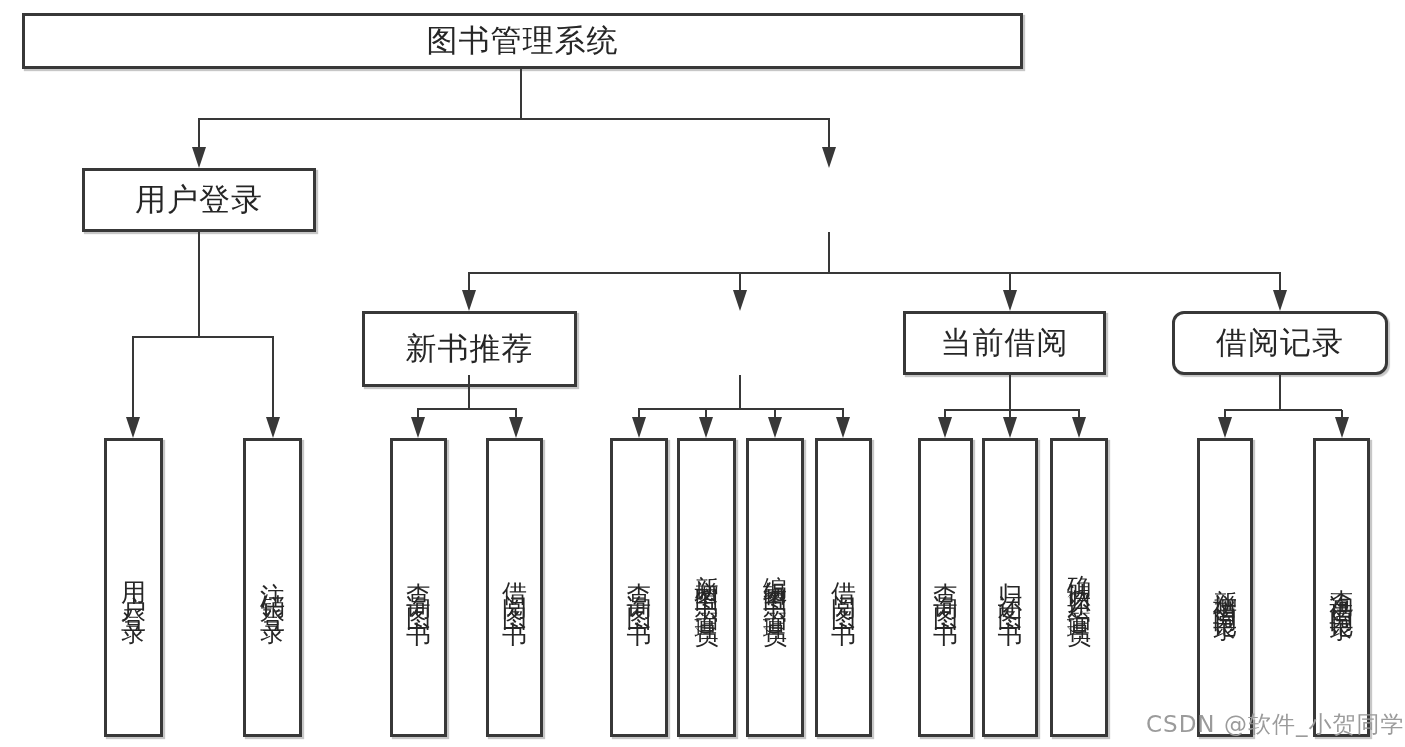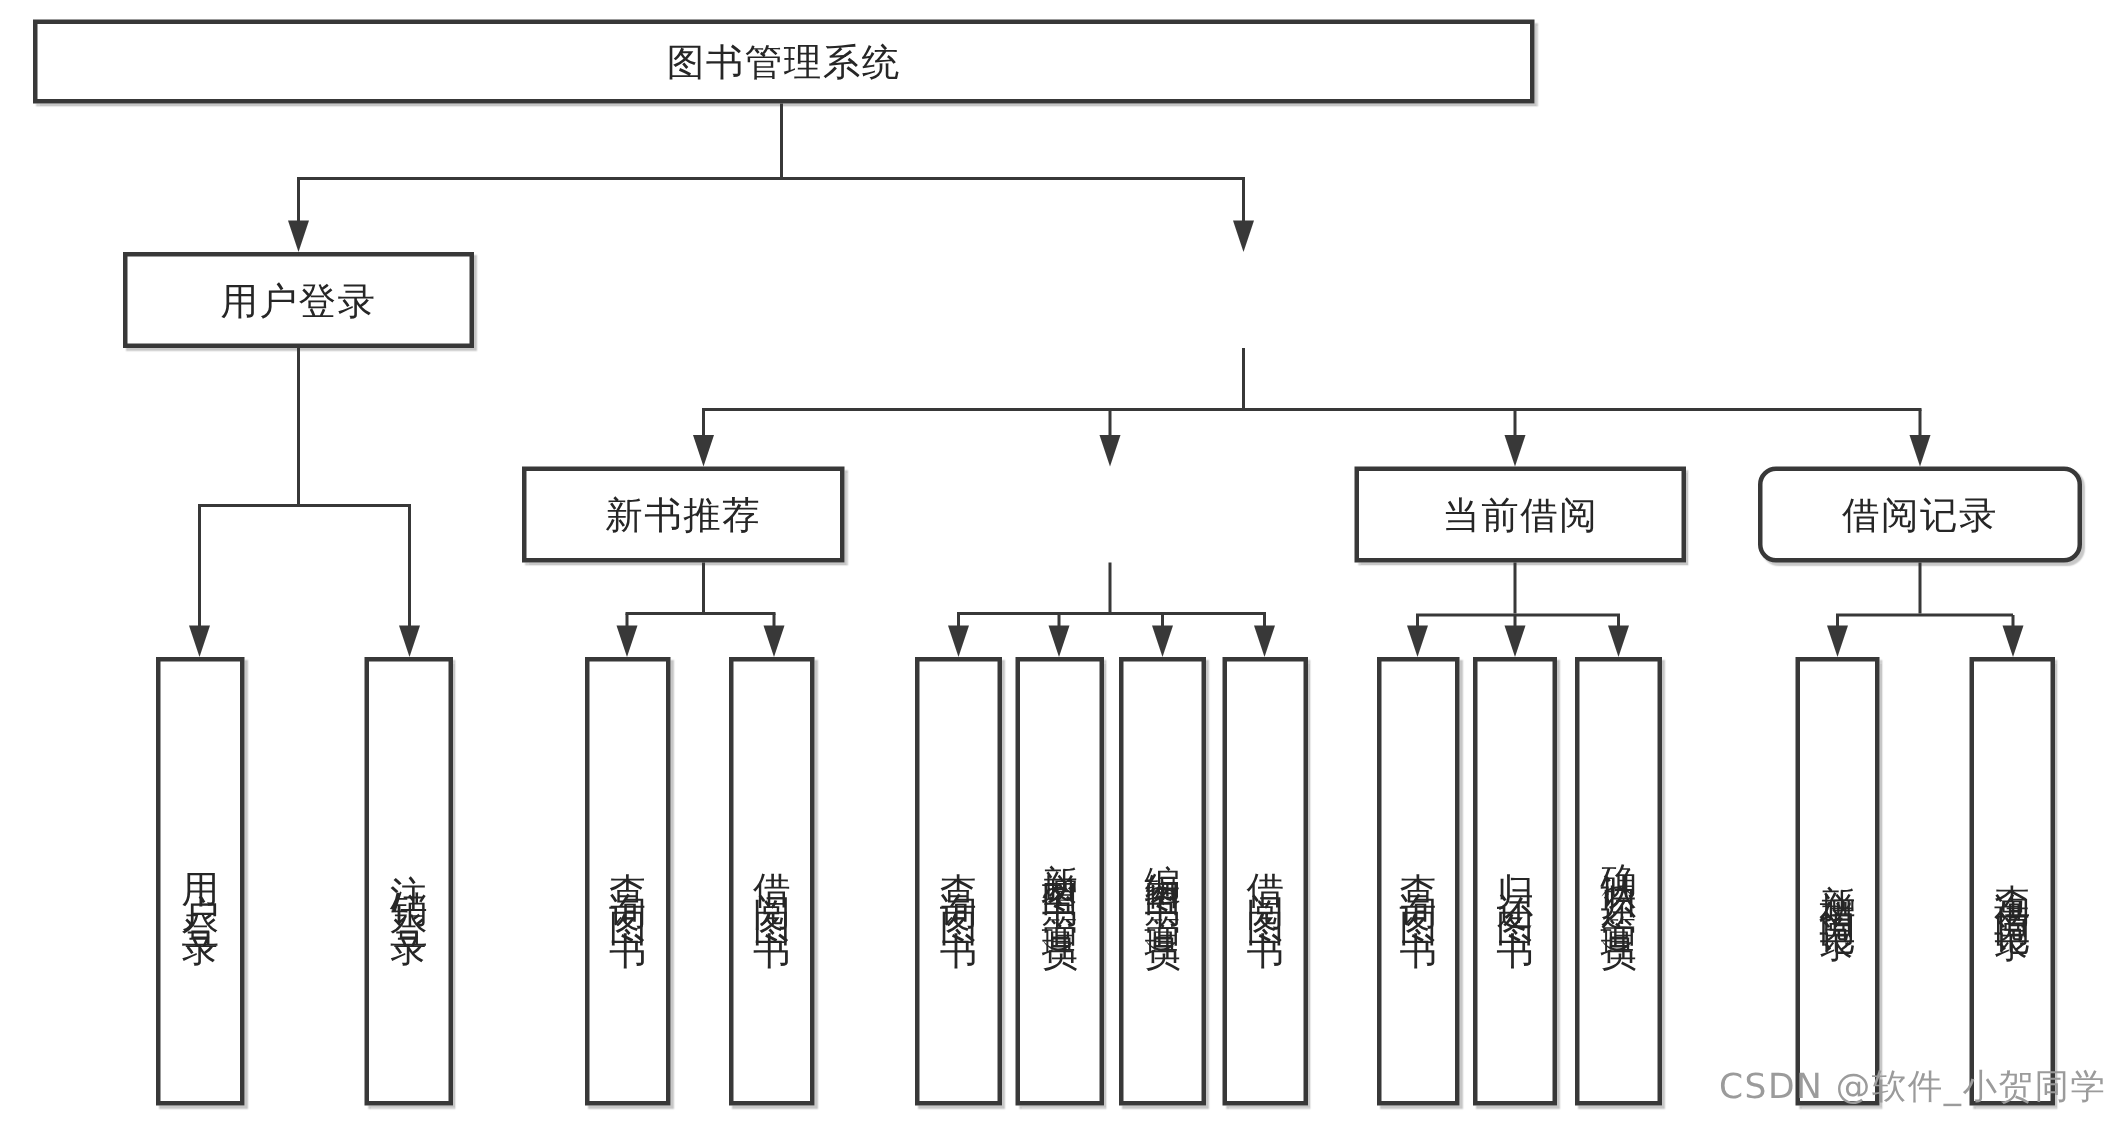--- a/index.html
+++ b/index.html
@@ -5,21 +5,21 @@
   html,body{margin:0;padding:0;background:#ffffff;}
   .canvas{
     position:relative;width:1405px;height:747px;background:#ffffff;
     font-family:"DejaVu Sans","Liberation Sans",sans-serif;overflow:hidden;
   }
   .node{
     position:absolute;background:#ffffff;border:3px solid #383838;
     box-sizing:border-box;display:flex;align-items:center;justify-content:center;
     color:#262626;box-shadow:2px 2px 1px rgba(0,0,0,0.22);
   }
-  .node.h{font-size:25px;letter-spacing:1px;white-space:nowrap;}
+  .node.h{font-size:31px;letter-spacing:1px;white-space:nowrap;}
   .node.v{
     writing-mode:vertical-rl;text-orientation:mixed;
     font-size:25px;letter-spacing:13px;line-height:1;
   }
   .node.v.long{font-size:24px;letter-spacing:7px;}
   .node.v.medium{font-size:24px;letter-spacing:6px;}
   .cline{position:absolute;background:#383838;}
   .arrow{
     position:absolute;width:0;height:0;
     border-left:7px solid transparent;border-right:7px solid transparent;
@@ -30,22 +30,22 @@
     font-size:23px;color:#9b9b9b;letter-spacing:1px;white-space:nowrap;
   }
 </style>
 </head>
 <body>
 
 <div class="canvas" id="canvas">
   <span class="watermark">CSDN @软件_小贺同学</span>
 <div class="node h" style="left: 22px; top: 13px; width: 1001px; height: 56px;">图书管理系统</div>
     <div class="node h" style="left: 82px; top: 168px; width: 234px; height: 64px;">用户登录</div>
-    <div class="node h" style="left: 348px; top: 311px; width: 215px; height: 64px;">新书推荐</div>
-    <div class="node h" style="left: 903px; top: 311px; width: 221px; height: 64px;">当前借阅</div>
+    <div class="node h" style="left: 362px; top: 311px; width: 215px; height: 76px;">新书推荐</div>
+    <div class="node h" style="left: 903px; top: 311px; width: 203px; height: 64px;">当前借阅</div>
     <div class="node h" style="left: 1172px; top: 311px; width: 216px; height: 64px; border-radius: 12px;">借阅记录</div>
     <div class="node v" style="left: 104px; top: 438px; width: 59px; height: 299px;">用户登录</div>
     <div class="node v" style="left: 243px; top: 438px; width: 59px; height: 299px;">注销登录</div>
     <div class="node v" style="left: 390px; top: 438px; width: 57px; height: 299px;">查询图书</div>
     <div class="node v" style="left: 486px; top: 438px; width: 57px; height: 299px;">借阅图书</div>
     <div class="node v" style="left: 610px; top: 438px; width: 58px; height: 299px;">查询图书</div>
     <div class="node v long" style="left: 677px; top: 438px; width: 59px; height: 299px;">新增图书（管理员）</div>
     <div class="node v long" style="left: 746px; top: 438px; width: 58px; height: 299px;">编辑图书（管理员）</div>
     <div class="node v" style="left: 815px; top: 438px; width: 57px; height: 299px;">借阅图书</div>
     <div class="node v" style="left: 918px; top: 438px; width: 55px; height: 299px;">查询图书</div>

